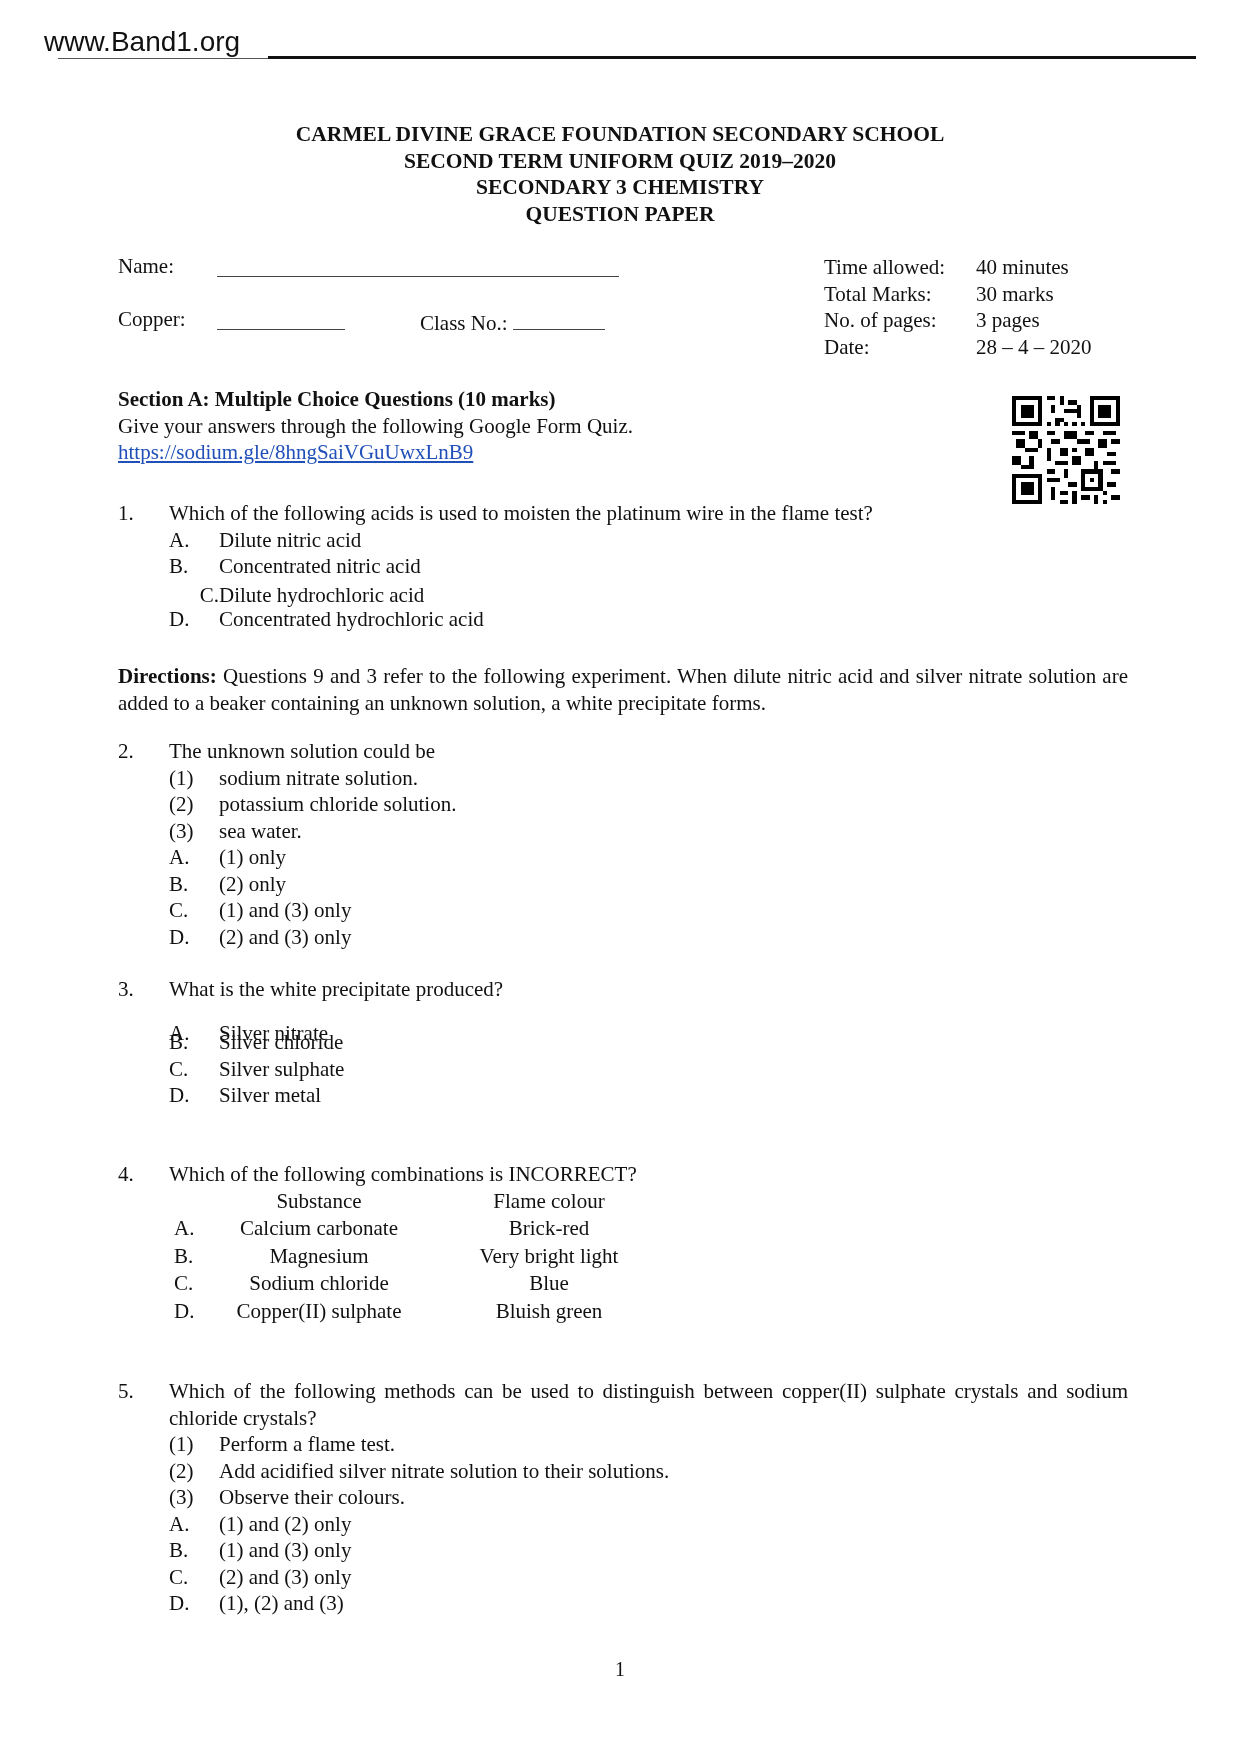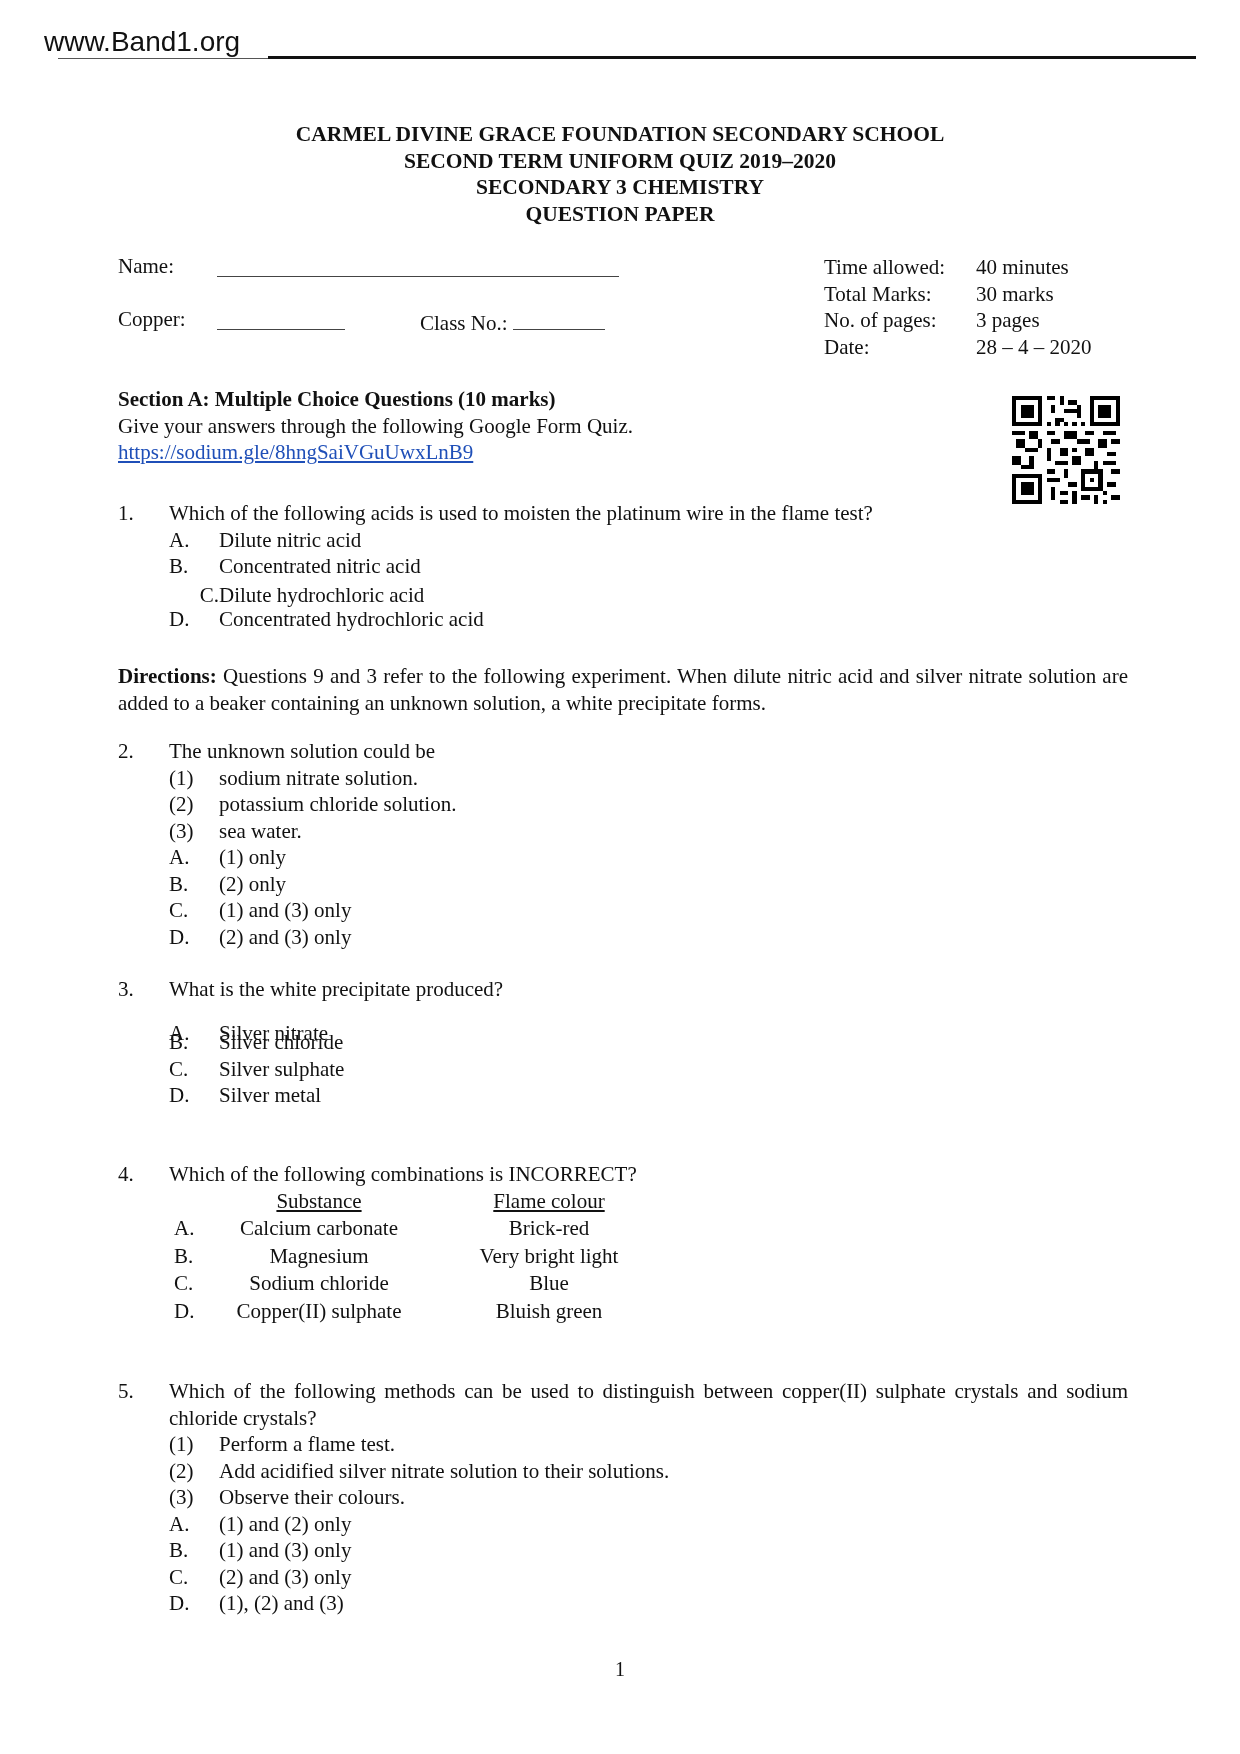--- a/index.html
+++ b/index.html
@@ -24,21 +24,21 @@
   .qtext { position: absolute; left: 51px; white-space: nowrap; }
   .opt { position: absolute; left: 51px; white-space: nowrap; }
   .opt .lbl { display: inline-block; width: 50px; }
   .directions { position: absolute; left: 118px; top: 663px; width: 1010px; line-height: 26.5px; text-align: justify; }
   .directions b { font-weight: bold; }
   .tbl { position: absolute; left: 51px; }
   .tbl .row { position: absolute; white-space: nowrap; }
   .tbl .lbl { position: absolute; left: 5px; }
   .tbl .c1 { position: absolute; left: 40px; width: 220px; text-align: center; }
   .tbl .c2 { position: absolute; left: 300px; width: 160px; text-align: center; }
-  .u { text-decoration: underline; }
+  .u { }
   .q5text { position: absolute; left: 51px; width: 959px; text-align: justify; }
   .pagenum { position: absolute; left: 0; top: 1658px; width: 1240px; text-align: center; font-size: 20px; }
 </style>
 </head>
 <body>
 
 <div class="watermark">www.Band1.org</div>
 <div class="rule-thin"></div>
 <div class="rule-thick"></div>
 

